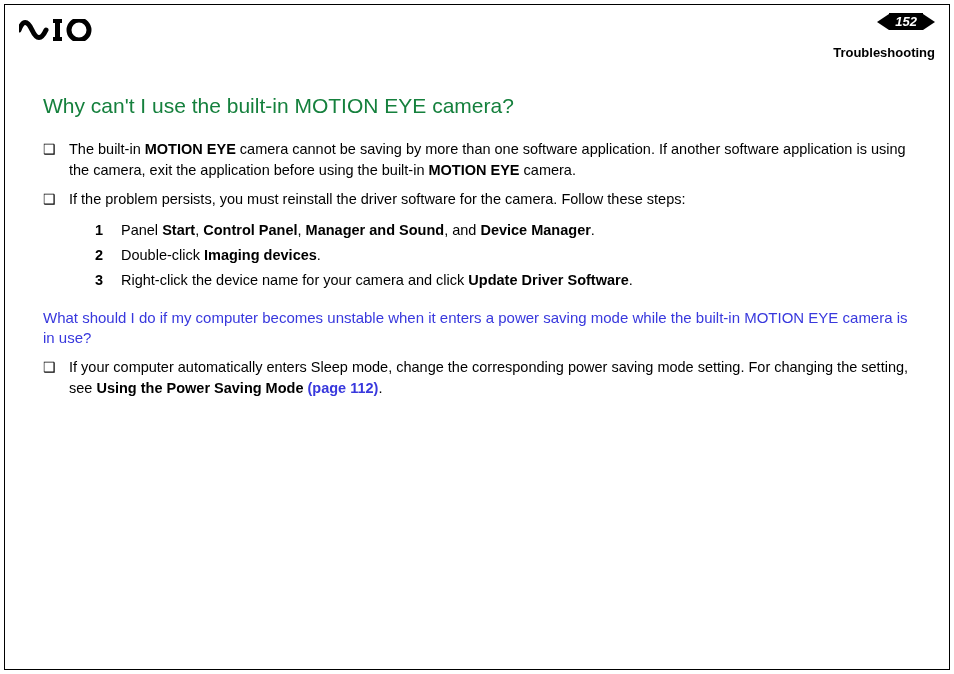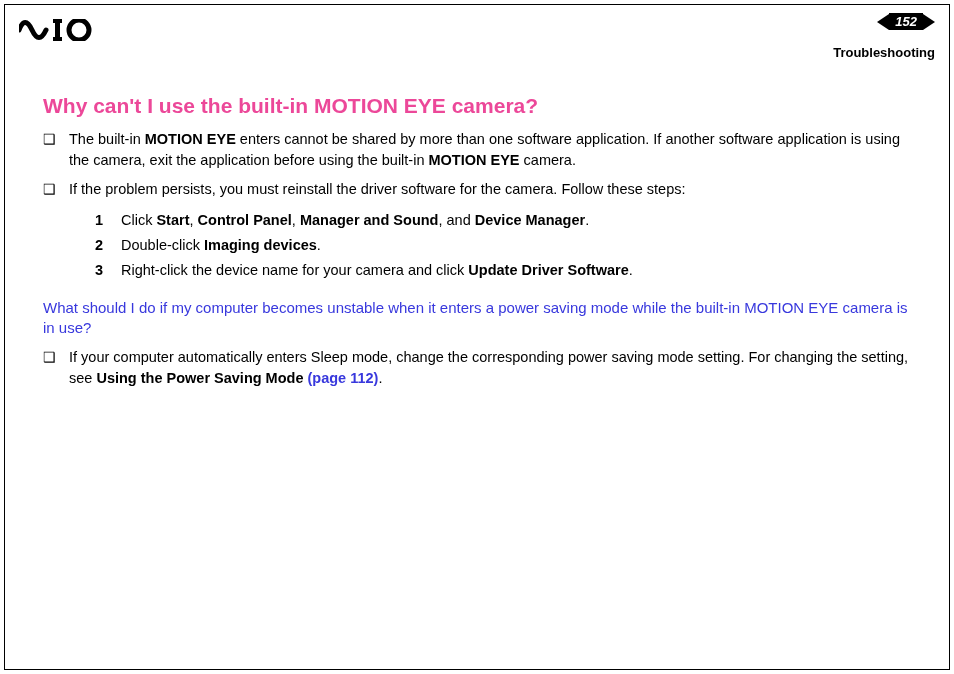--- a/index.html
+++ b/index.html
@@ -63,24 +63,24 @@
   .tri-right { border-left: 12px solid #000; }
   .section-label {
     font-weight: bold;
     font-size: 13px;
     margin-top: 13px;
   }
   .content {
     padding: 28px 30px 0 38px;
   }
   .heading {
-    color: #ec4899;
+    color: #15803d;
     font-size: 21px;
-    font-weight: bold;
-    margin-bottom: 10px;
+    font-weight: normal;
+    margin-bottom: 20px;
     line-height: 1.3;
   }
   .heading2 {
     color: #3838dd;
     font-size: 15px;
     font-weight: normal;
     margin-top: 16px;
     margin-bottom: 10px;
     line-height: 1.3;
   }
@@ -145,28 +145,28 @@
       <div class="section-label">Troubleshooting</div>
     </div>
   </div>
 
   <div class="content">
 
     <h2 class="heading">Why can't I use the built-in MOTION EYE camera?</h2>
 
     <ul class="bullet-list">
       <li>
-        <span>The built-in </span><b>MOTION EYE</b><span> enters cannot be shared by more than one software application. If another software application is using the camera, exit the application before using the built-in </span><b>MOTION EYE</b><span> camera.</span>
+        <span>The built-in </span><b>MOTION EYE</b><span> camera cannot be saving by more than one software application. If another software application is using the camera, exit the application before using the built-in </span><b>MOTION EYE</b><span> camera.</span>
       </li>
       <li>
         <span>If the problem persists, you must reinstall the driver software for the camera. Follow these steps:</span>
         <ol class="step-list">
           <li>
             <span class="step-num">1</span>
-            <span>Click </span><b>Start</b><span>, </span><b>Control Panel</b><span>, </span><b>Manager and Sound</b><span>, and </span><b>Device Manager</b><span>.</span>
+            <span>Panel </span><b>Start</b><span>, </span><b>Control Panel</b><span>, </span><b>Manager and Sound</b><span>, and </span><b>Device Manager</b><span>.</span>
           </li>
           <li>
             <span class="step-num">2</span>
             <span>Double-click </span><b>Imaging devices</b><span>.</span>
           </li>
           <li>
             <span class="step-num">3</span>
             <span>Right-click the device name for your camera and click </span><b>Update Driver Software</b><span>.</span>
           </li>
         </ol>

